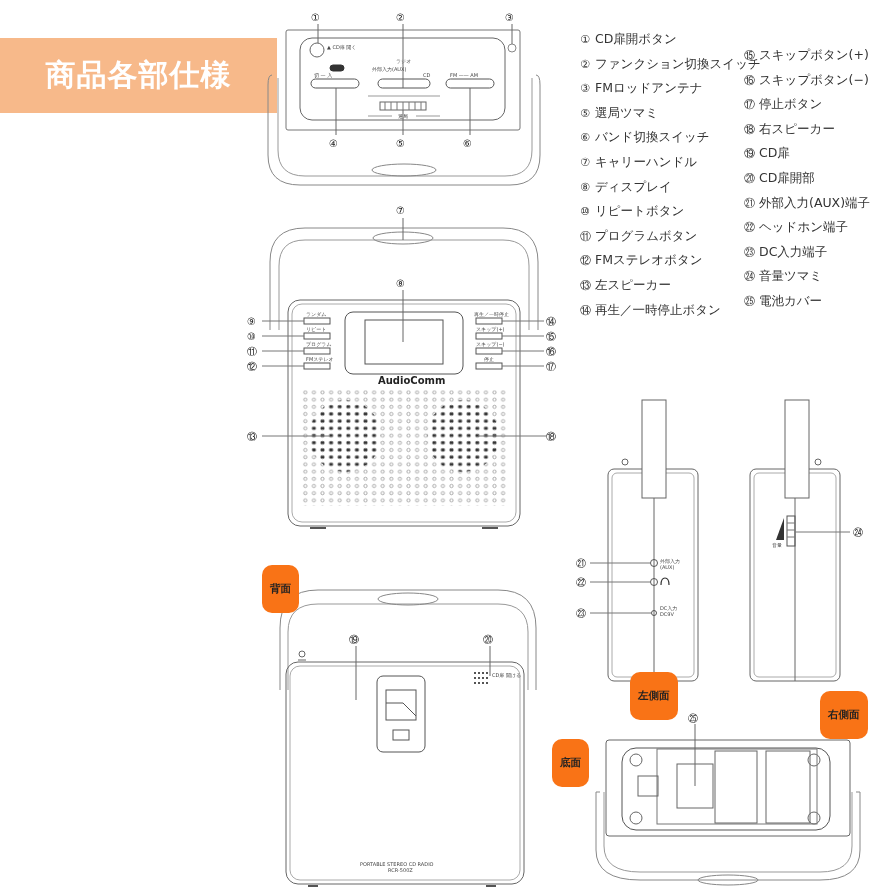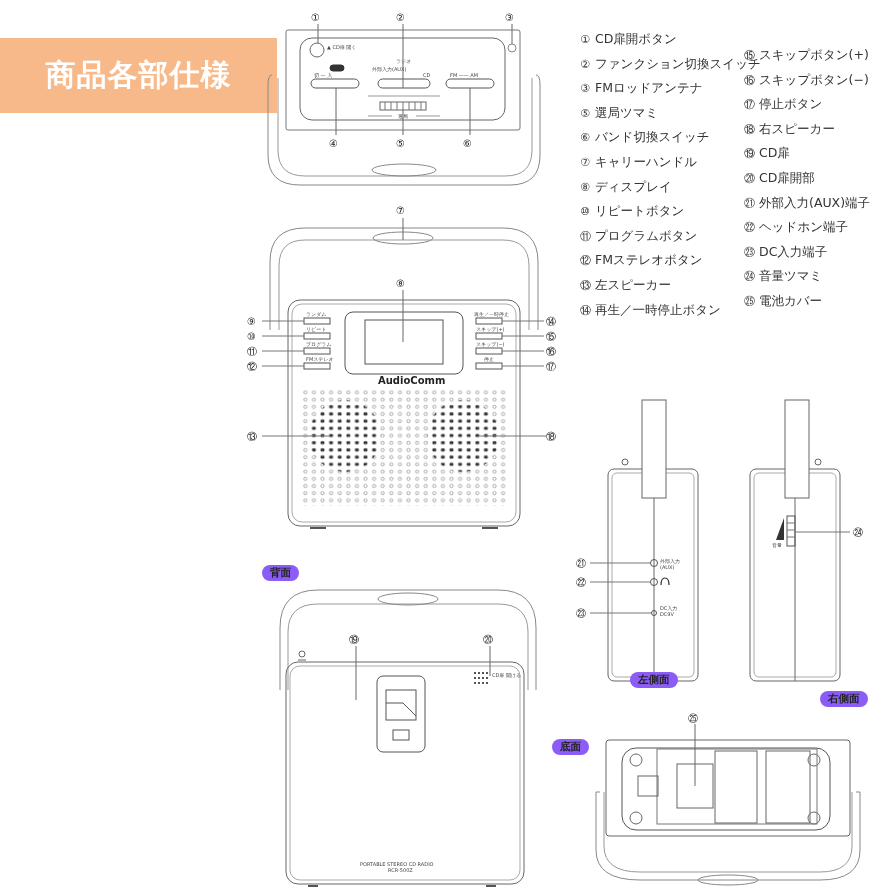--- a/index.html
+++ b/index.html
@@ -3,21 +3,21 @@
 <meta charset="utf-8">
 <style>
   html,body{margin:0;padding:0;background:#ffffff;}
   body{width:894px;height:896px;position:relative;overflow:hidden;font-family:"DejaVu Sans",sans-serif;color:#333;}
   .banner{position:absolute;left:0;top:38px;width:277px;height:75px;background:#f7b98a;display:flex;align-items:center;justify-content:center;}
   .banner span{color:#fff;font-size:30px;font-weight:bold;letter-spacing:1px;font-family:"DejaVu Sans",sans-serif;}
   svg.dia{position:absolute;left:0;top:0;}
   .legend{position:absolute;font-size:12.5px;line-height:21px;color:#333;font-family:"DejaVu Sans",sans-serif;white-space:nowrap;}
   .legend .row{display:block;height:24.6px;}
   .legend .num{display:inline-block;min-width:14px;font-size:11px;margin-right:1px;}
-  .pill{position:absolute;background:#8b5cf6;border-radius:10px;font-size:10.5px;font-weight:bold;padding:1px 8px;color:#222;}
+  .pill{position:absolute;background:#f97316;border-radius:10px;font-size:10.5px;font-weight:bold;padding:17px 8px;color:#222;}
   .tiny{position:absolute;font-size:5px;color:#444;line-height:6px;white-space:nowrap;}
   .cn{font-size:10px;fill:#222;font-family:"DejaVu Sans",sans-serif;}
 </style>
 </head>
 <body>
 
 <div class="banner">
   <span>商品各部仕様</span>
 </div>
 

